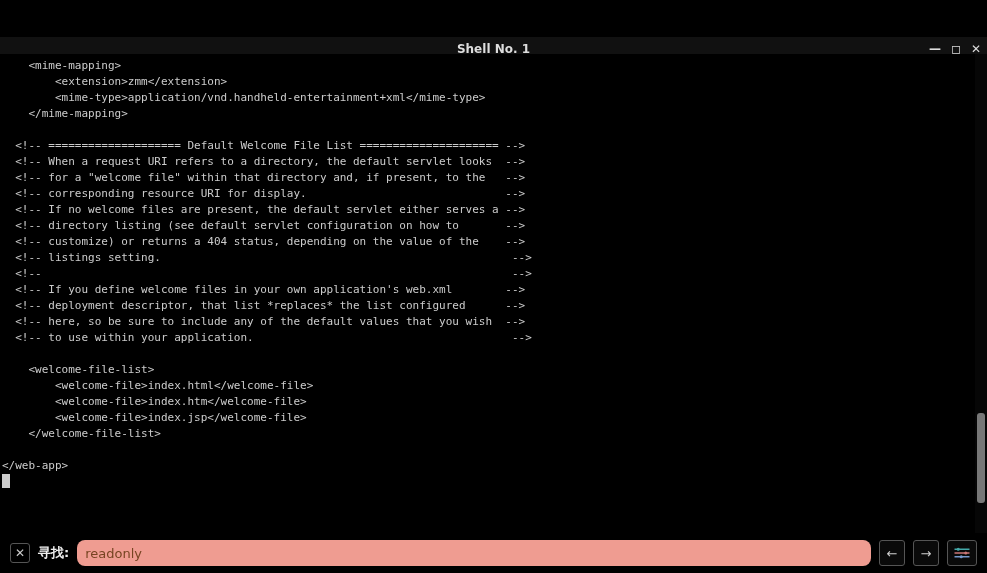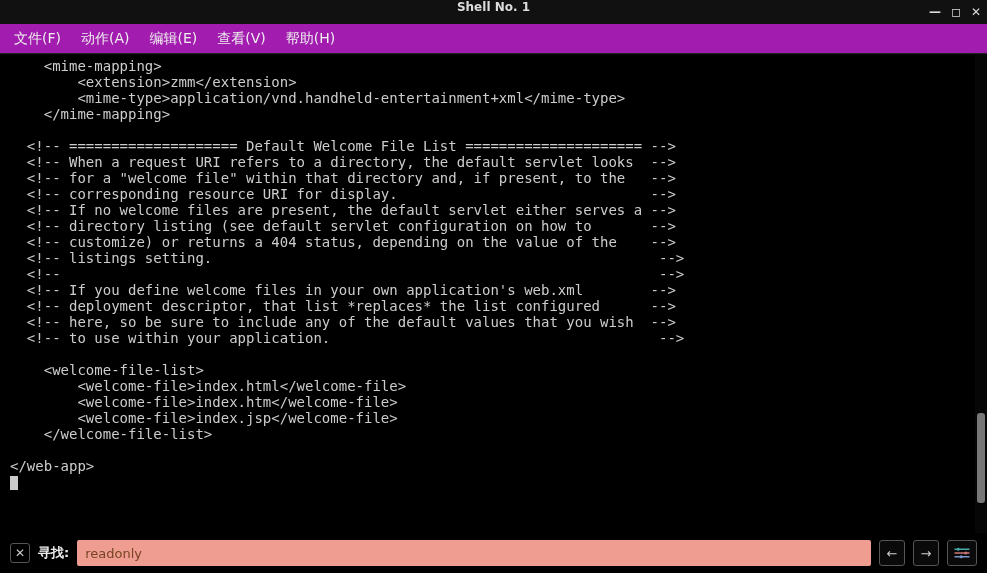--- a/index.html
+++ b/index.html
@@ -10,27 +10,28 @@
   font-family: "DejaVu Sans Mono", "Consolas", monospace;
   font-size: 13px;
   color: #ccc;
   overflow: hidden;
   position: relative;
 }
 .titlebar {
   height: 24px;
   background: #111;
   display: flex;
-  align-items: flex-start;
+  align-items: center;
   justify-content: center;
   position: relative;
   font-family: "DejaVu Sans", sans-serif;
   font-size: 12px;
   font-weight: bold;
   color: #ddd;
+  margin-top: 37px;
 }
 .titlebar-controls {
   position: absolute;
   right: 6px;
   top: 0;
   height: 24px;
   display: flex;
   align-items: center;
   gap: 10px;
 }
@@ -47,23 +48,23 @@
   color: #eee;
   border-bottom: 1px solid #222;
 }
 .menubar-item { cursor: pointer; }
 .terminal-area {
   position: absolute;
   top: 54px;
   left: 0;
   right: 12px;
   bottom: 40px;
-  padding: 4px 10px 4px 10px;
+  padding: 4px 10px 4px 2px;
   white-space: pre;
-  font-size: 14px;
+  font-size: 11px;
   line-height: 16px;
   color: #ccc;
   background: #000;
   overflow: hidden;
 }
 .scrollbar-track {
   position: absolute;
   top: 54px;
   right: 0;
   bottom: 40px;
@@ -100,21 +101,21 @@
   display: flex; align-items: center; justify-content: center;
   color: #ccc; font-size: 12px;
   cursor: pointer;
 }
 .search-label { color: #eee; font-weight: bold; }
 .search-input {
   flex: 1;
   height: 26px;
   background: #ef9c91;
   border: none;
-  border-radius: 2px;
+  border-radius: 8px;
   padding: 0 8px;
   color: #742;
   font-family: "DejaVu Sans", sans-serif;
   font-size: 13px;
   outline: none;
 }
 .nav-btn {
   width: 26px; height: 26px;
   border: 1px solid #555;
   border-radius: 3px;

